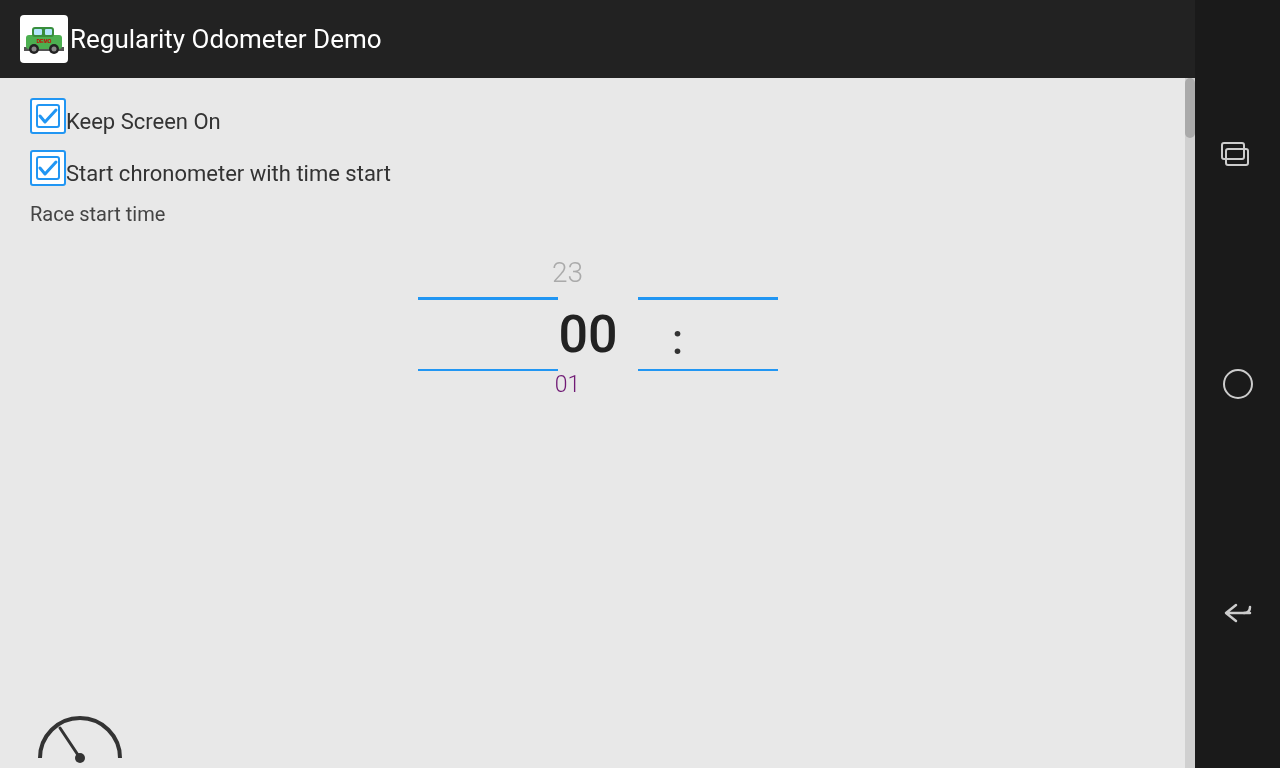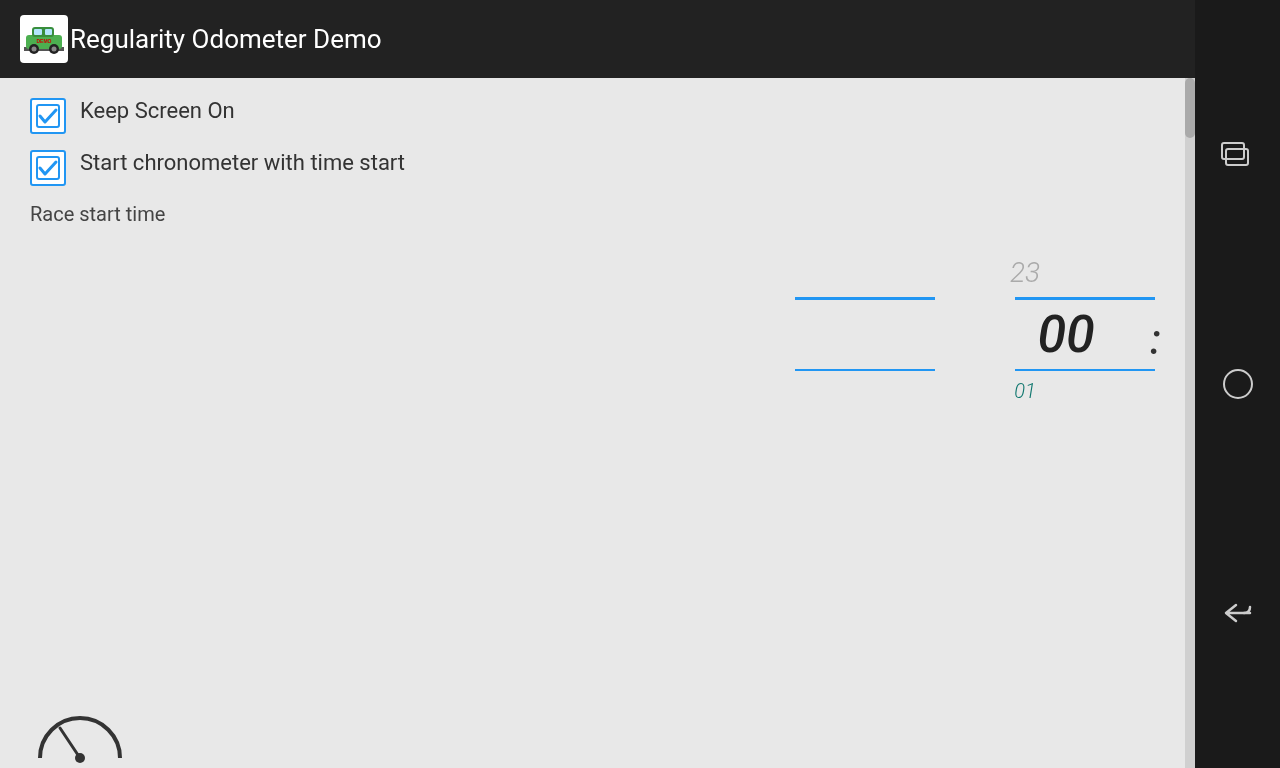--- a/index.html
+++ b/index.html
@@ -74,22 +74,22 @@
       top: 0;
       width: 10px;
       height: 60px;
       background: #aaaaaa;
       border-radius: 5px;
     }
 
     
     .checkbox-row {
       display: flex;
-      align-items: flex-start;
-      gap: 14px;
+      align-items: flex-end;
+      gap: 0;
       margin-bottom: 16px;
     }
 
     .checkbox-icon {
       width: 36px;
       height: 36px;
       background: #fff;
       border: 2px solid #2196F3;
       border-radius: 3px;
       display: flex;
@@ -114,23 +114,22 @@
     #race-start-label {
       font-size: 20px;
       color: #444;
       margin-bottom: 30px;
     }
 
     
     #time-picker {
       display: flex;
       flex-direction: column;
-      align-items: flex-end;
+      align-items: center;
       margin-top: 10px;
-      font-style: italic;
     }
 
     .time-row {
       display: flex;
       align-items: center;
       gap: 0;
     }
 
     .time-col {
       display: flex;
@@ -161,23 +160,22 @@
     }
 
     .time-line-bottom {
       width: 140px;
       height: 2.5px;
       background: #2196F3;
       margin: 0;
     }
 
     .time-below {
-      font-size: 20px;
-      color: #0f766e;
-      margin-top: 8px;
+      font-size: 23px;
+      color: #701a75;
       font-weight: 300;
     }
 
     .time-separator {
       font-size: 42px;
       color: #333;
       font-weight: 500;
       margin: 0 4px;
       padding-top: 10px;
     }

